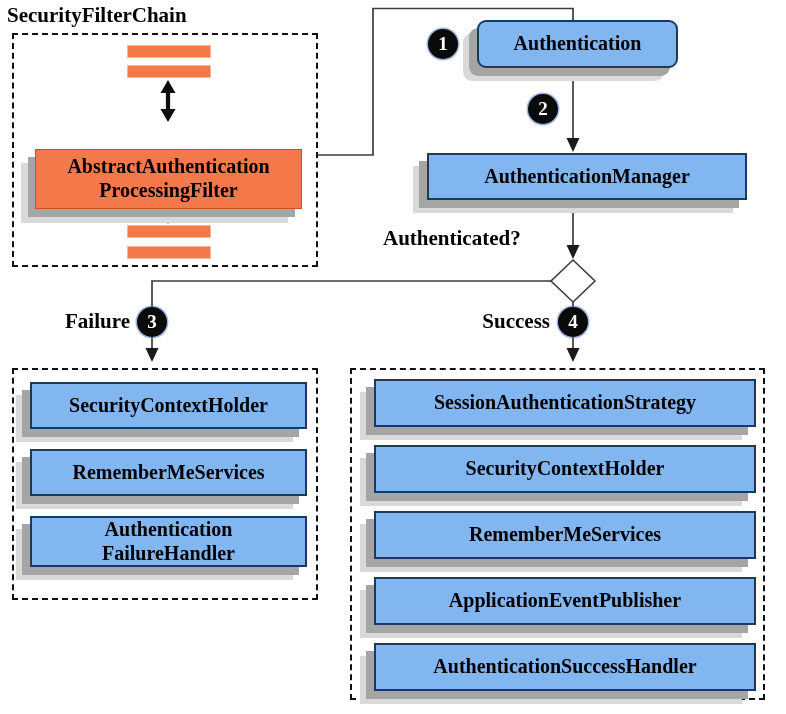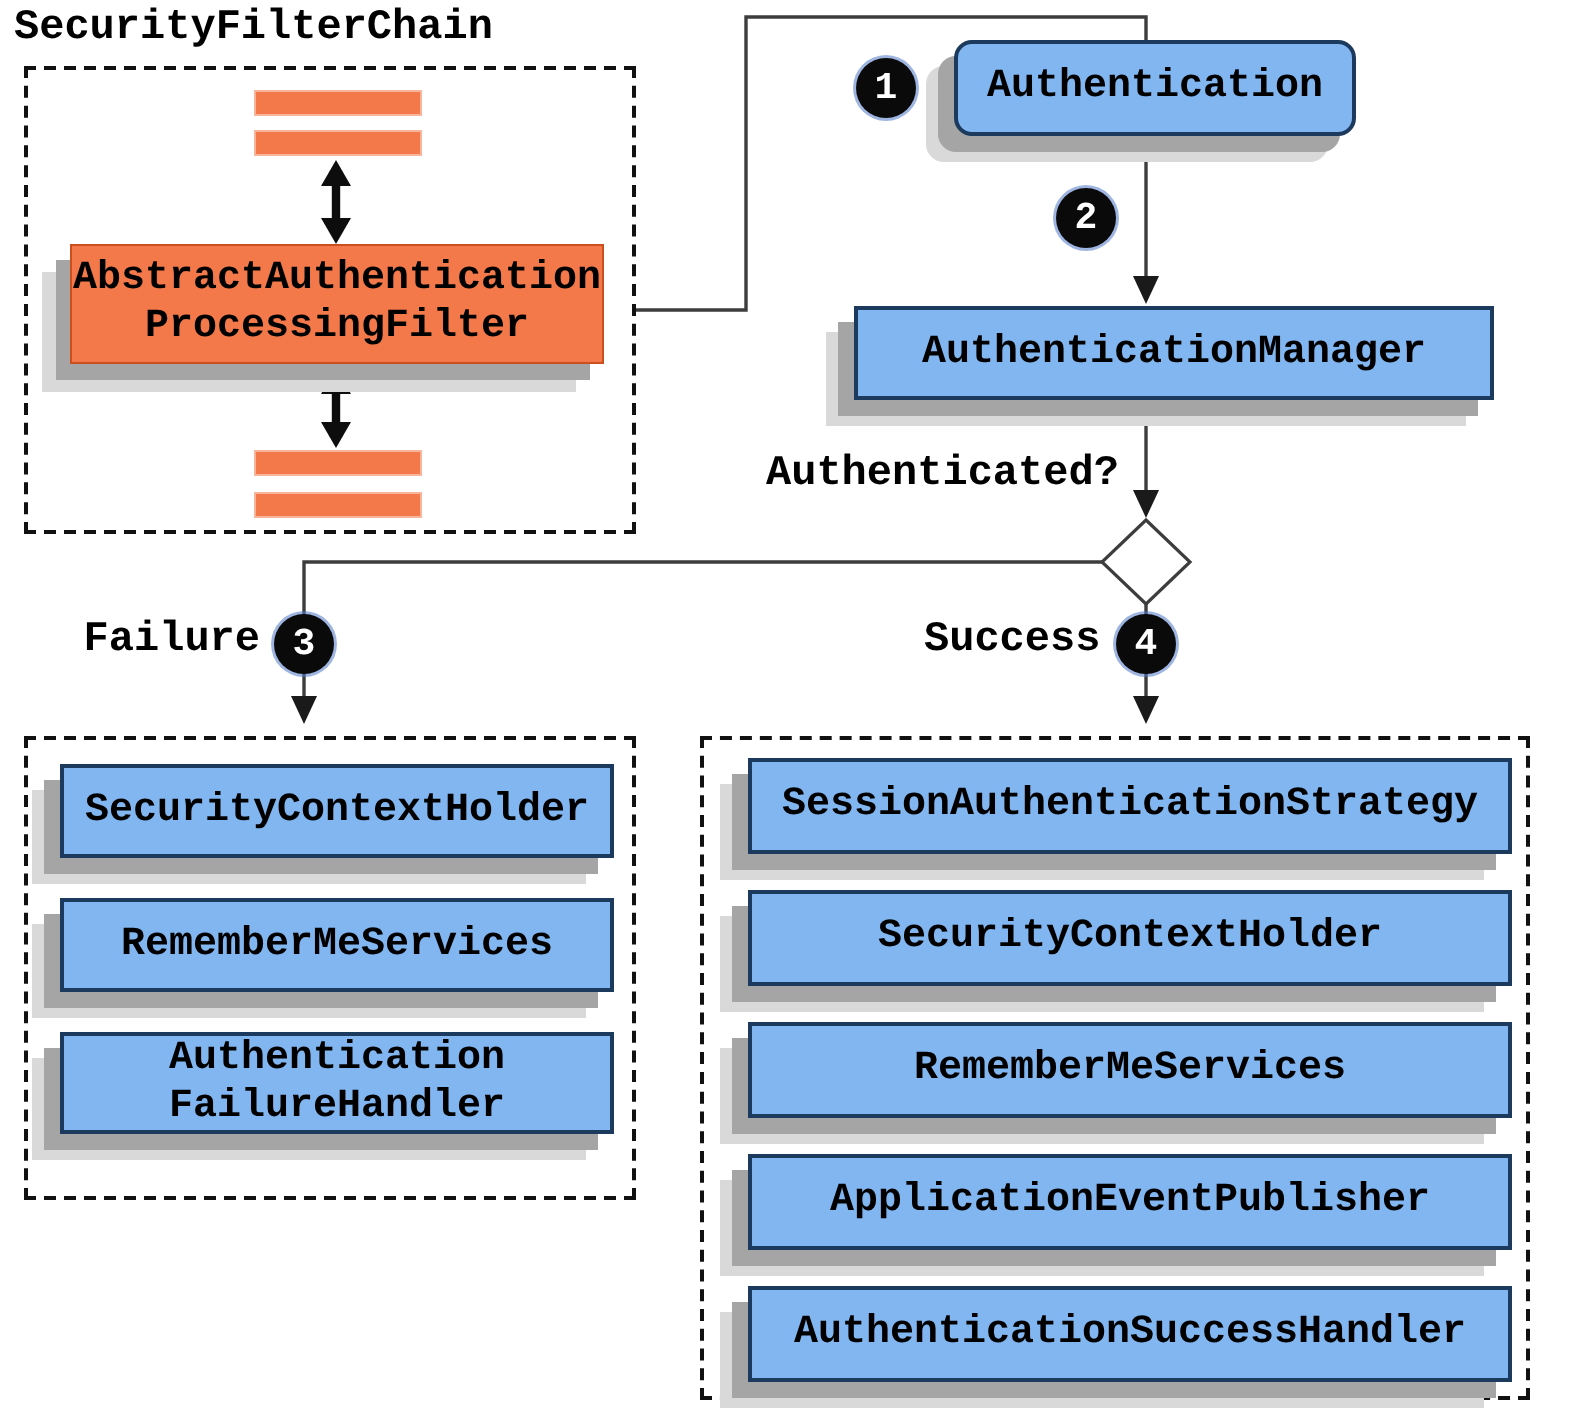--- a/index.html
+++ b/index.html
@@ -10,21 +10,21 @@
     --shadow-dark:#a5a5a5;
     --shadow-light:#d9d9d9;
     --badge-bg:#0a0a0a;
     --badge-text:#ffffff;
     --line:#3d3d3d;
     --watermark:#d2d2d2;
   }
   html,body{margin:0;padding:0;background:#ffffff;}
   #canvas{
     position:relative;width:786px;height:714px;background:#ffffff;
-    font-family:Liberation Mono, monospace;overflow:hidden;
+    font-family:Liberation Serif, serif;overflow:hidden;
   }
   #connectors{position:absolute;left:0;top:0;z-index:1;pointer-events:none;}
   .title{
     position:absolute;left:7px;top:3px;z-index:2;
     font-size:21px;font-weight:bold;color:#000;
   }
   .dashed-box{
     position:absolute;border:2px dashed #111;box-sizing:border-box;
     background:transparent;z-index:2;
   }
@@ -41,20 +41,21 @@
   .node{
     display:flex;align-items:center;justify-content:center;text-align:center;
     font-weight:bold;color:#000000;box-sizing:border-box;white-space:pre-line;
     z-index:2;line-height:1.18;
   }
   .abs{position:absolute;}
   .orange-node{
     background:var(--orange);border:1px solid var(--orange-border);
     box-shadow:-7px 8px 0 0 var(--shadow-dark), -14px 14px 0 0 var(--shadow-light);
     font-size:20px;
+    margin-top:27px;
   }
   .blue-node{
     background:var(--box-blue);border:2px solid var(--box-blue-border);
     box-shadow:-8px 8px 0 0 var(--shadow-dark), -14px 13px 0 0 var(--shadow-light);
     font-size:20px;
   }
   #filter-node{left:35px;top:122px;width:267px;height:60px;}
   #auth-node{left:477px;top:20px;width:201px;height:48px;border-radius:9px;}
   #mgr-node{left:427px;top:153px;width:320px;height:47px;}
   .list-node{min-height:47px;width:277px;margin-left:16px;flex:none;}

